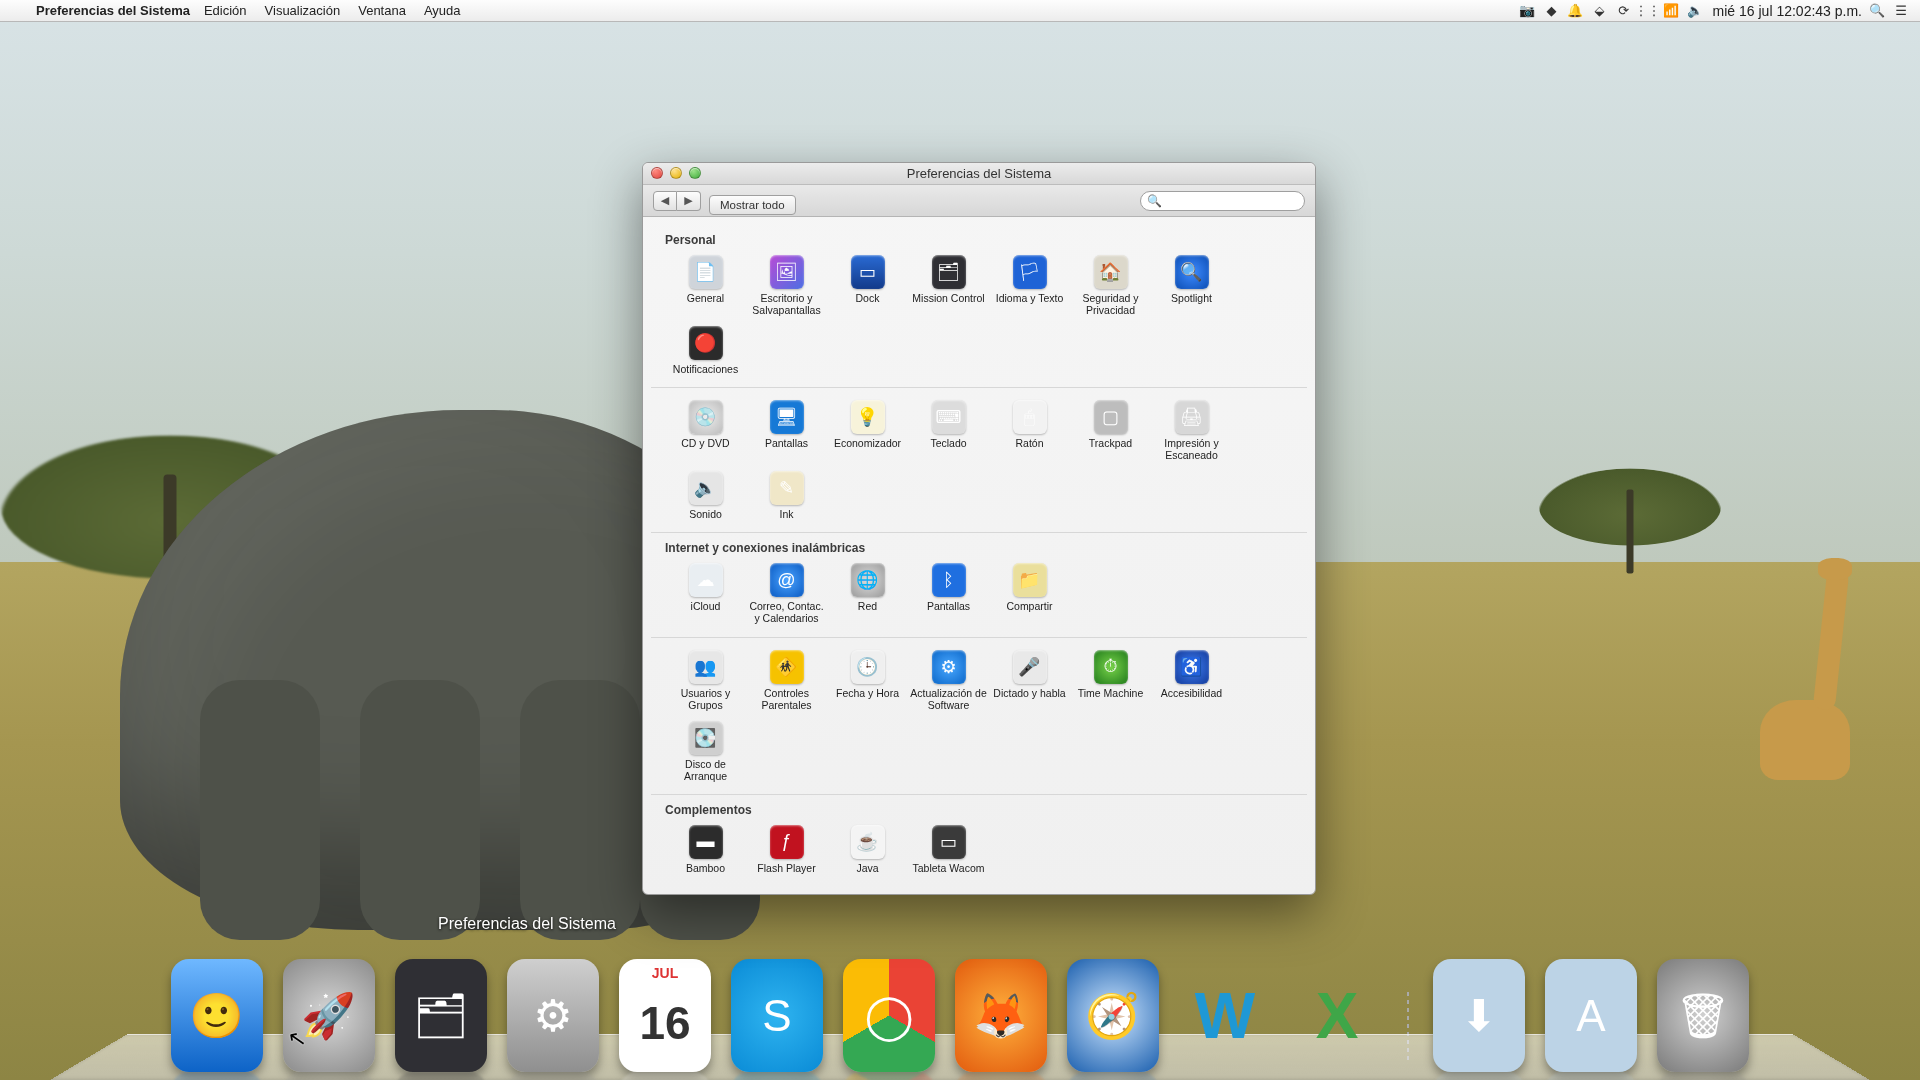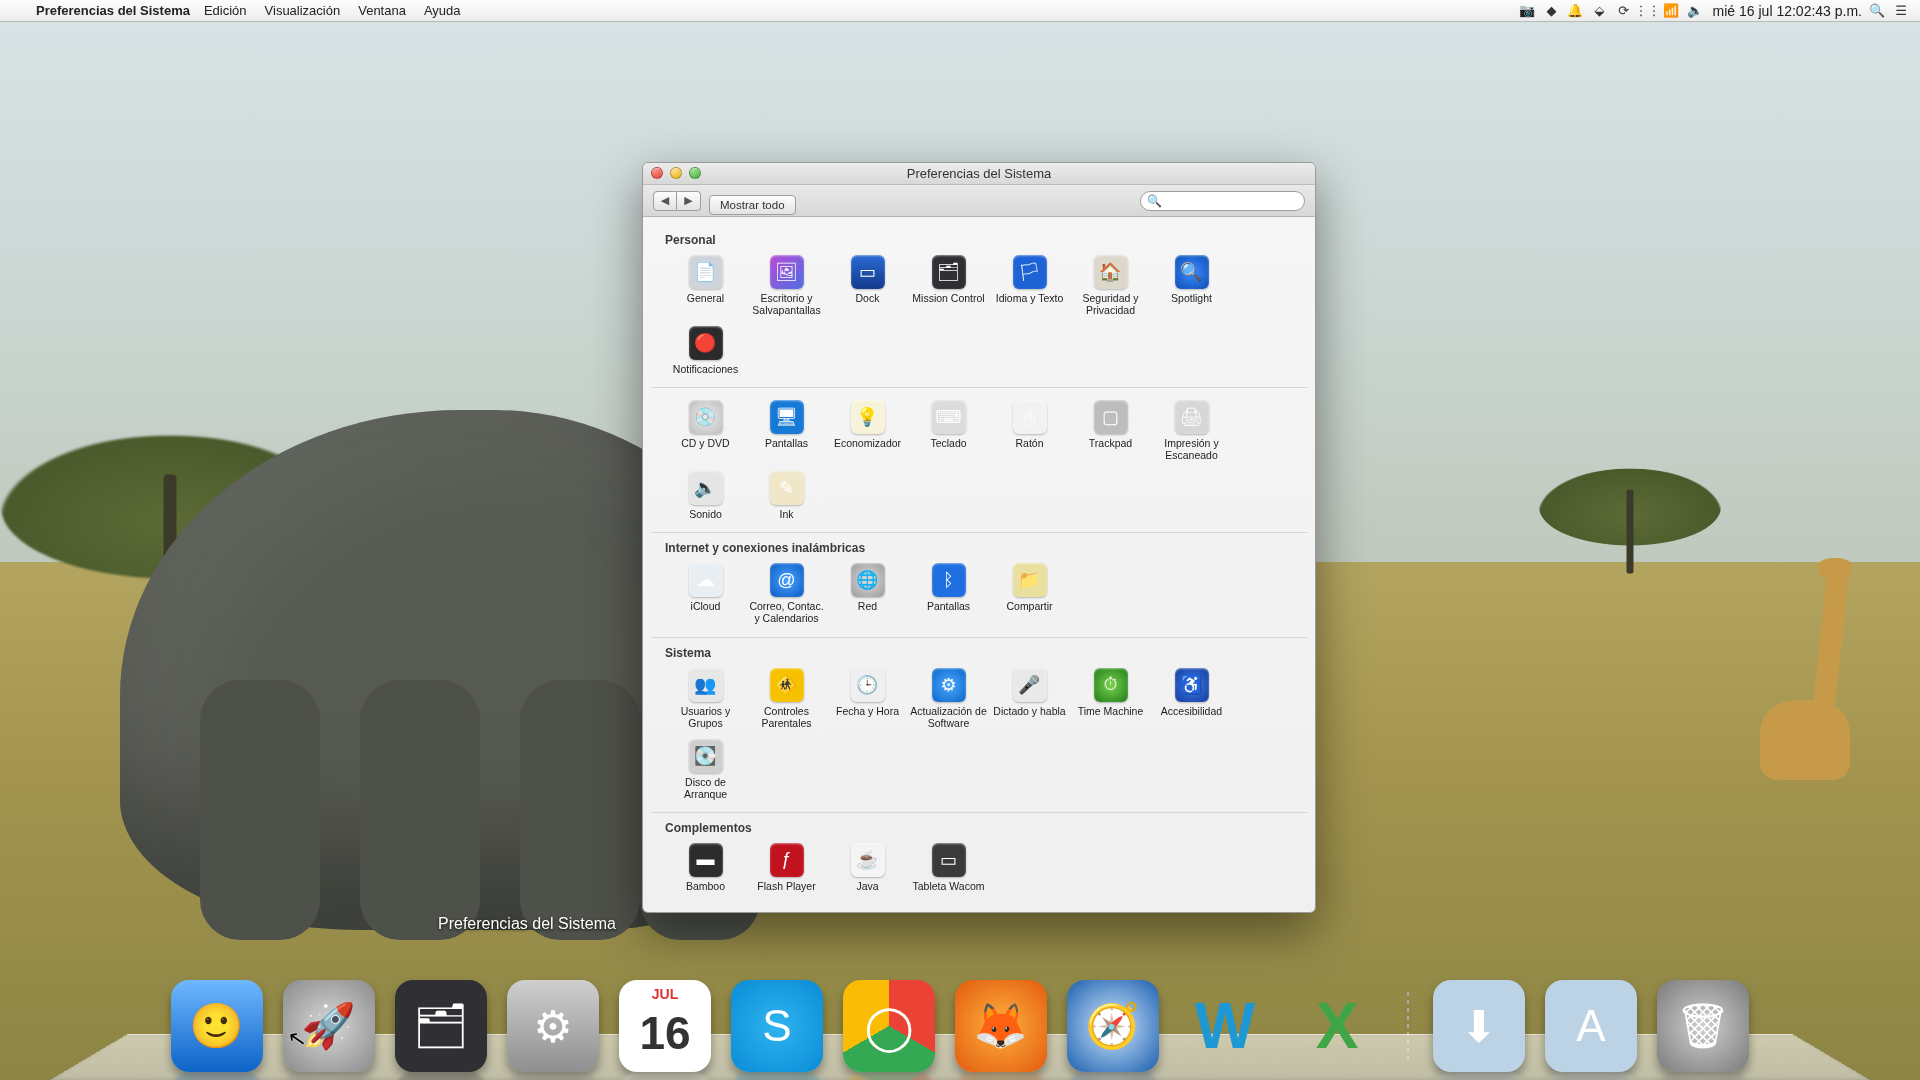--- a/index.html
+++ b/index.html
@@ -63,21 +63,21 @@
 .pref .lbl{ font-size:10.5px; color:#222; line-height:1.15; }
 
 
 .dock-tooltip{ position:absolute; left:438px; bottom:147px; color:#fff; text-shadow:0 1px 3px rgba(0,0,0,.9); font-size:16px; z-index:31;}
 .dock{ position:absolute; left:50%; bottom:0; transform:translateX(-50%); height:110px; width:1820px; z-index:30; display:flex; align-items:flex-end; justify-content:center; gap:20px; padding:0 24px 8px;}
 .dock::before{ content:""; position:absolute; left:0; right:0; bottom:0; height:74px;
   background:linear-gradient(rgba(255,255,255,.55),rgba(220,220,220,.65));
   border-top:1px solid rgba(255,255,255,.8);
   transform:perspective(600px) rotateX(48deg); transform-origin:bottom center;
   box-shadow:0 -1px 6px rgba(0,0,0,.15) inset; }
-.dicon{ width:92px; height:92px; border-radius:18px; position:relative; display:flex; align-items:center; justify-content:center; font-size:44px; color:#fff; box-shadow:0 6px 10px rgba(0,0,0,.35);}
+.dicon{ width:92px; height:113px; border-radius:18px; position:relative; display:flex; align-items:center; justify-content:center; font-size:44px; color:#fff; box-shadow:0 6px 10px rgba(0,0,0,.35);}
 .dicon .refl{ position:absolute; top:100%; left:0; right:0; height:40px; transform:scaleY(-1); opacity:.18; background:inherit; border-radius:18px; filter:blur(1px);}
 .dock .sep{ width:2px; height:70px; align-self:flex-end; margin:0 4px 10px; background:repeating-linear-gradient(#aaa,#aaa 4px,transparent 4px,transparent 8px); }
 
 
 .cursor{ position:absolute; left:288px; bottom:28px; z-index:60; font-size:22px; color:#000; transform:rotate(-10deg); text-shadow:0 0 2px #fff;}
 </style>
 </head>
 <body>
 
 <div class="wallpaper">
@@ -236,21 +236,20 @@
             <div class="icon" style="background: rgb(31, 111, 224);">ᛒ</div>
             <div class="lbl">Pantallas</div>
           </div>
           <div class="pref">
             <div class="icon" style="background: rgb(234, 223, 156);">📁</div>
             <div class="lbl">Compartir</div>
           </div>
         </div>
       </div>
       <div class="section">
-        <h4>Sistema</h4>
         <div class="grid">
           <div class="pref">
             <div class="icon" style="background: rgb(231, 231, 231);">👥</div>
             <div class="lbl">Usuarios y Grupos</div>
           </div>
           <div class="pref">
             <div class="icon" style="background: rgb(246, 194, 0);">🚸</div>
             <div class="lbl">Controles Parentales</div>
           </div>
           <div class="pref">

